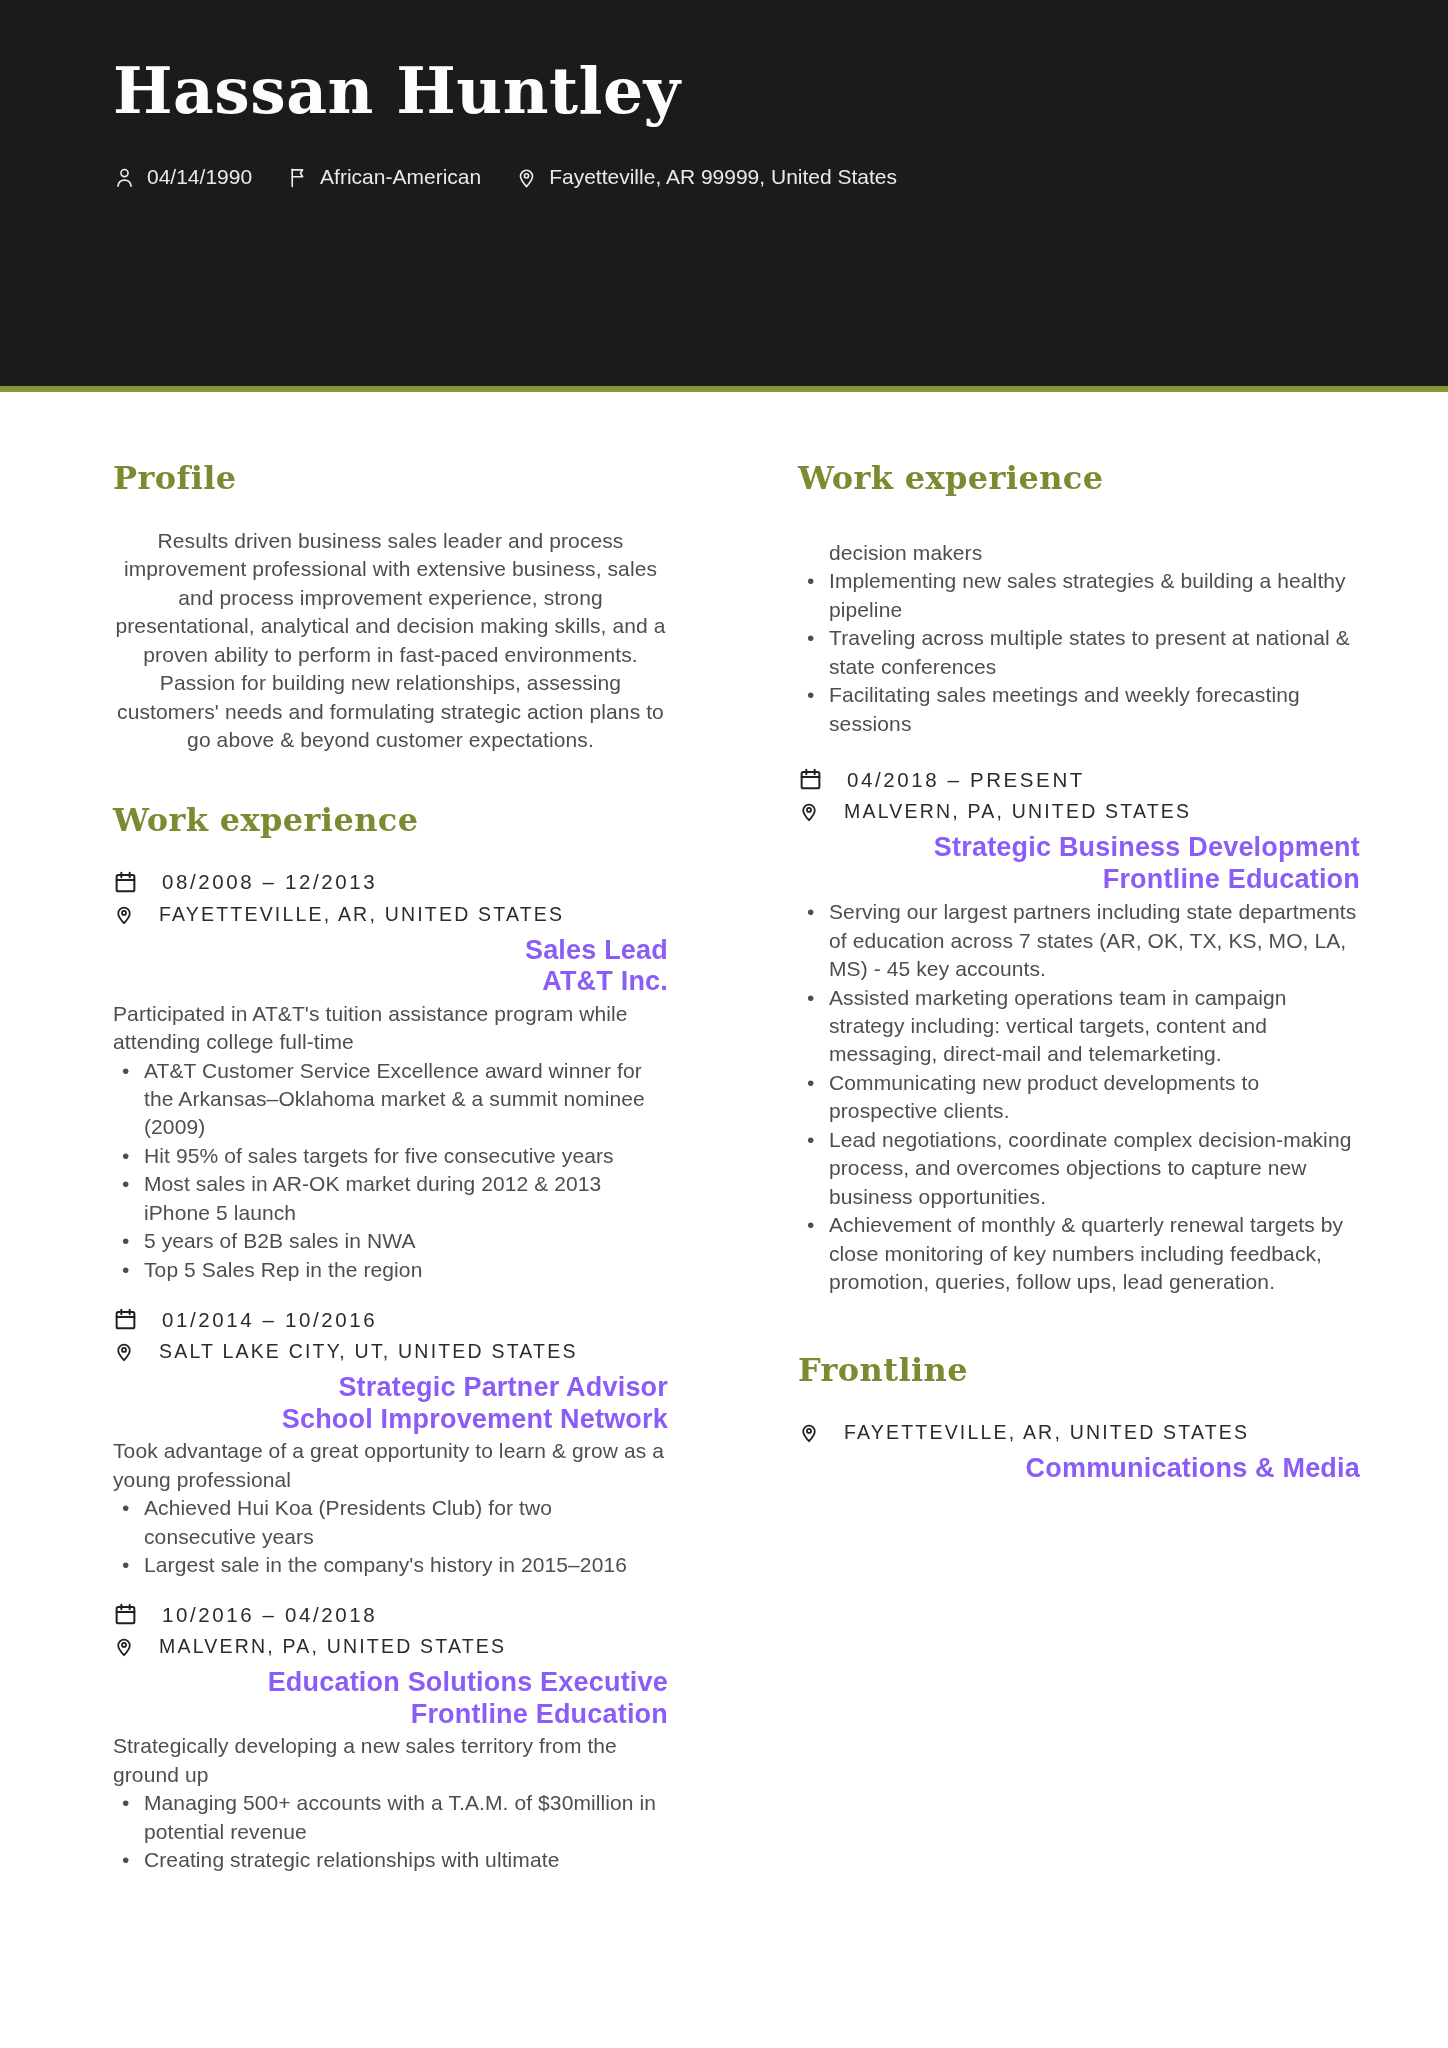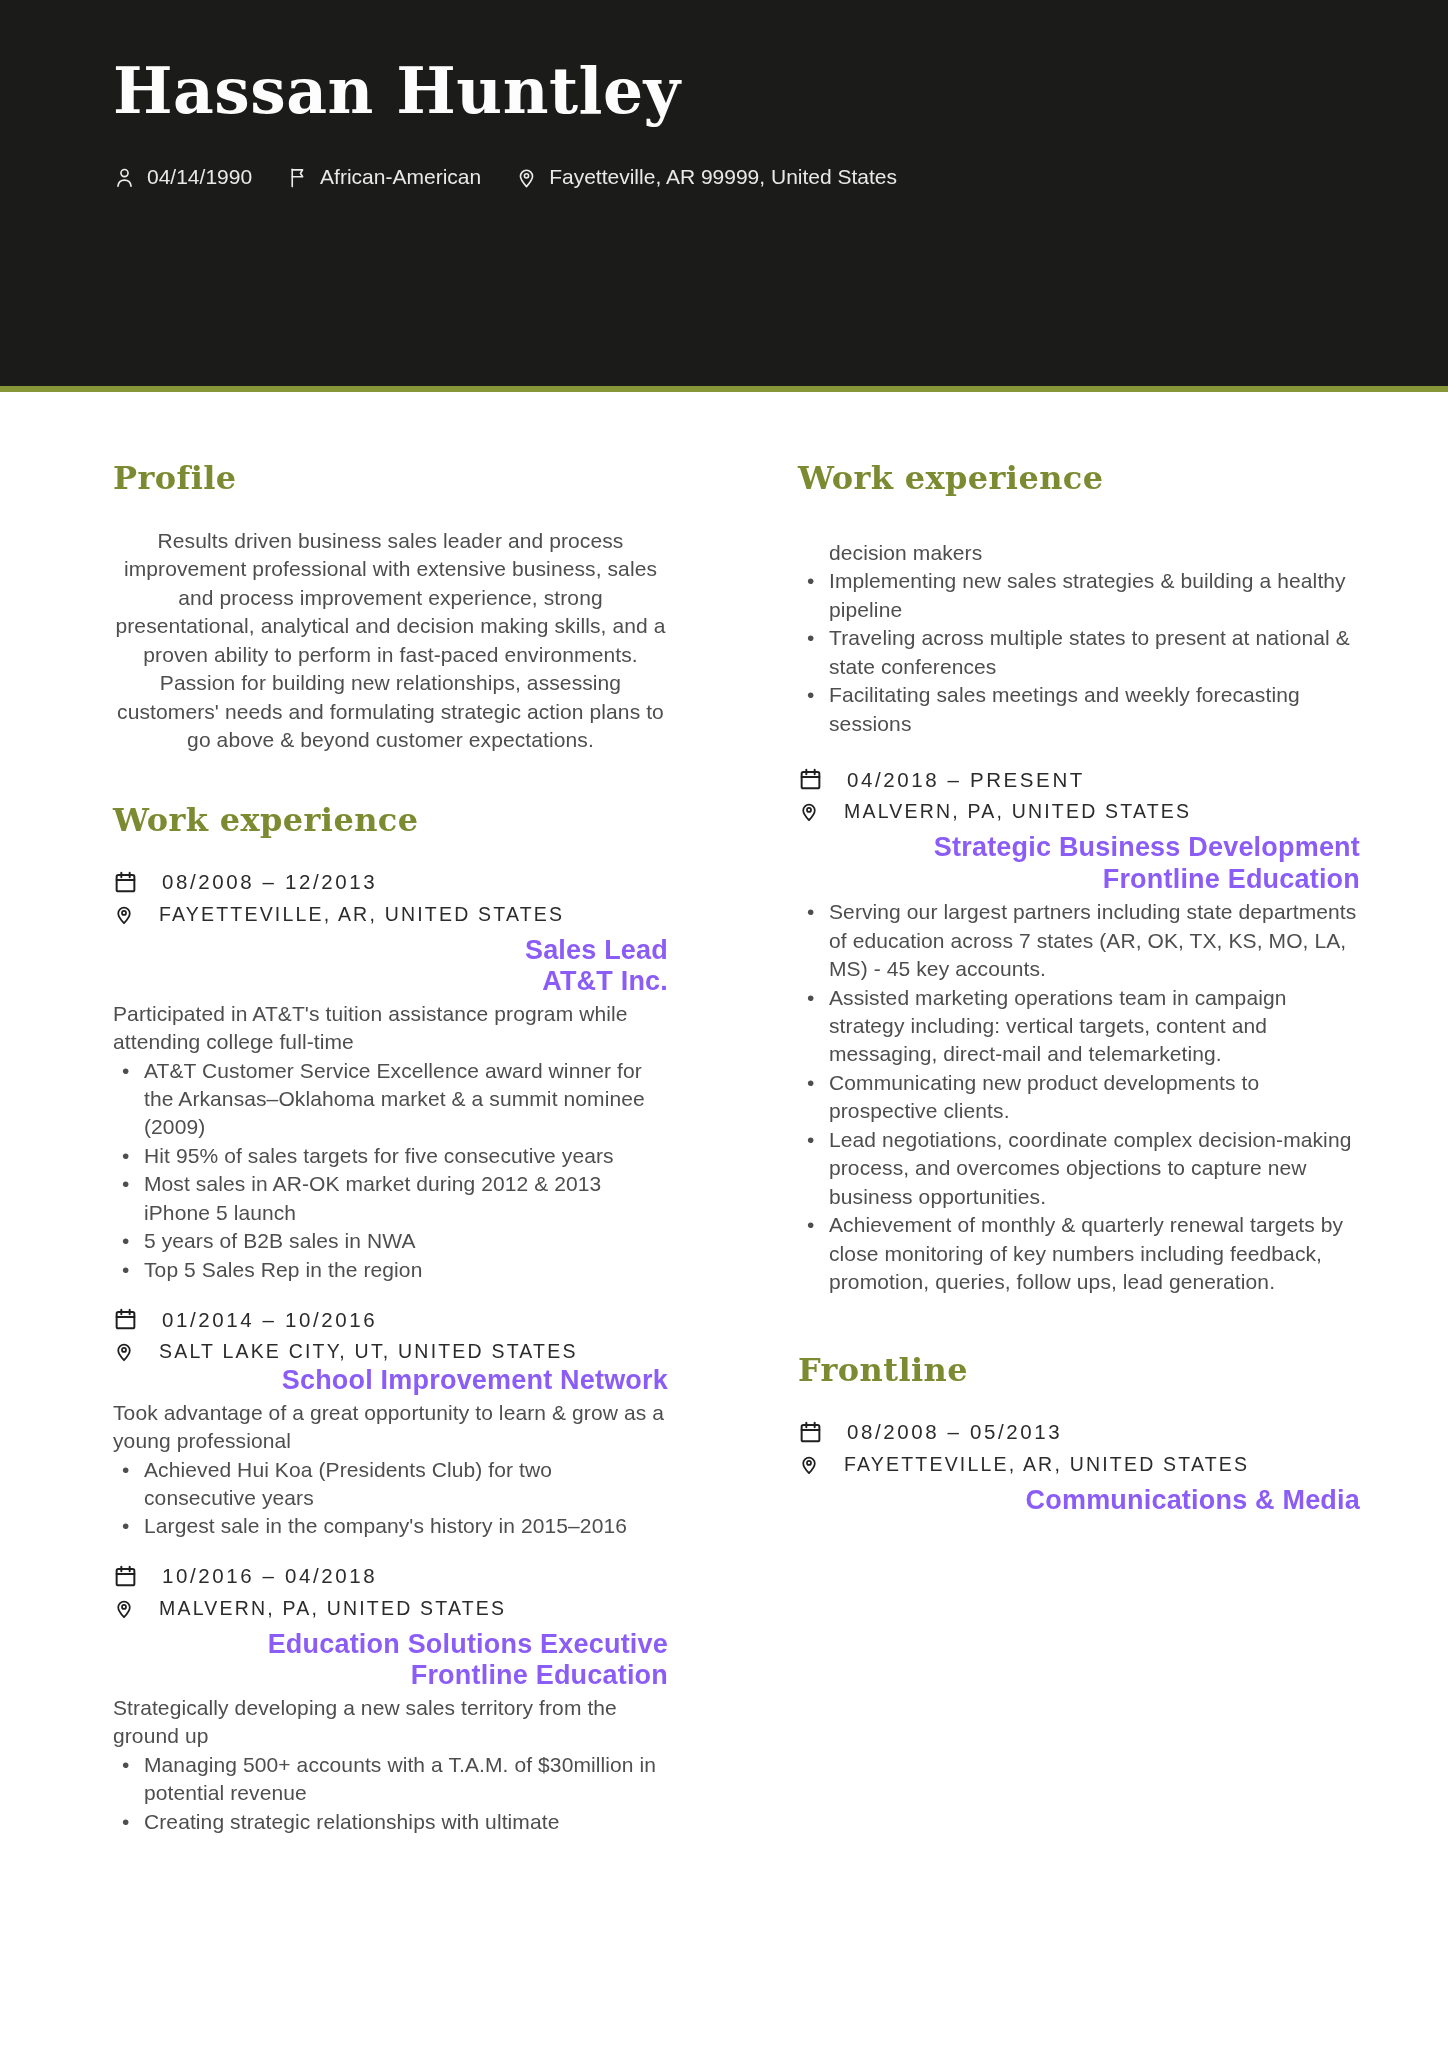--- a/index.html
+++ b/index.html
@@ -150,20 +150,21 @@
               </svg>
               <span>01/2014 – 10/2016</span>
             </div>
             <div class="meta loc">
               <svg class="ic2 pin" viewBox="0 0 24 24" fill="none" stroke="currentColor" stroke-width="1.9" stroke-linecap="round" stroke-linejoin="round">
                 <path d="M12 21.5c-3.8-4.2-6.3-7.5-6.3-10.7a6.3 6.3 0 1 1 12.6 0c0 3.2-2.5 6.5-6.3 10.7z"></path>
                 <circle cx="12" cy="10.3" r="2.2"></circle>
               </svg>
               <span>SALT LAKE CITY, UT, UNITED STATES</span>
             </div>
+            <h3 class="title">Strategic Partner Advisor</h3>
             <h3 class="title company">School Improvement Network</h3>
             <p class="body desc">Took advantage of a great opportunity to learn &amp; grow as a young professional</p>
             <ul class="blist">
               <li>Achieved Hui Koa (Presidents Club) for two consecutive years</li>
               <li>Largest sale in the company's history in 2015–2016</li>
             </ul>
           </article>
 
           <article class="entry">
             <div class="meta date">
@@ -228,27 +229,20 @@
             <li>Communicating new product developments to prospective clients.</li>
             <li>Lead negotiations, coordinate complex decision-making process, and overcomes objections to capture new business opportunities.</li>
             <li>Achievement of monthly &amp; quarterly renewal targets by close monitoring of key numbers including feedback, promotion, queries, follow ups, lead generation.</li>
           </ul>
         </article>
       </section>
 
       <section class="edu-sec">
         <h2 class="sec">Frontline</h2>
         <article class="entry entries">
-          <div class="meta date">
-            <svg class="ic2" viewBox="0 0 24 24" fill="none" stroke="currentColor" stroke-width="1.9" stroke-linecap="round" stroke-linejoin="round">
-              <rect x="3.5" y="4.8" width="17" height="15.7" rx="1.6"></rect>
-              <path d="M8 2.6v4.4M16 2.6v4.4M3.5 9.6h17"></path>
-            </svg>
-            <span>08/2008 – 05/2013</span>
-          </div>
           <div class="meta loc">
             <svg class="ic2 pin" viewBox="0 0 24 24" fill="none" stroke="currentColor" stroke-width="1.9" stroke-linecap="round" stroke-linejoin="round">
               <path d="M12 21.5c-3.8-4.2-6.3-7.5-6.3-10.7a6.3 6.3 0 1 1 12.6 0c0 3.2-2.5 6.5-6.3 10.7z"></path>
               <circle cx="12" cy="10.3" r="2.2"></circle>
             </svg>
             <span>FAYETTEVILLE, AR, UNITED STATES</span>
           </div>
           <h3 class="title">Communications &amp; Media</h3>
         </article>
       </section>

